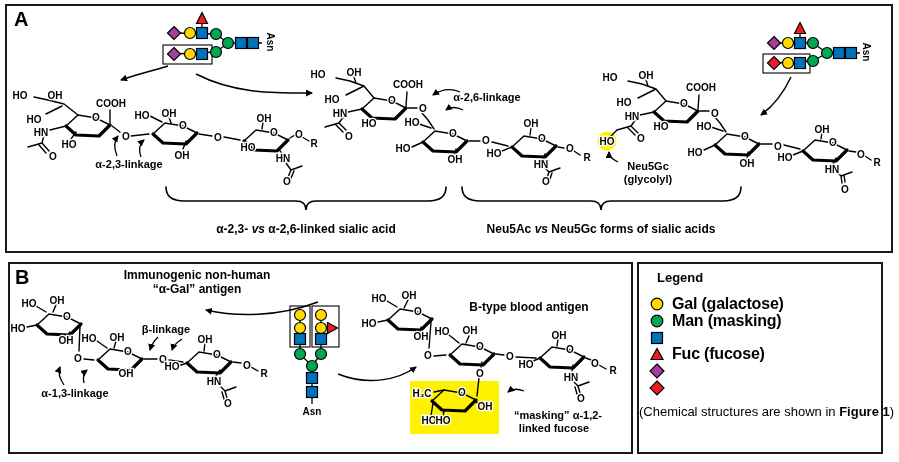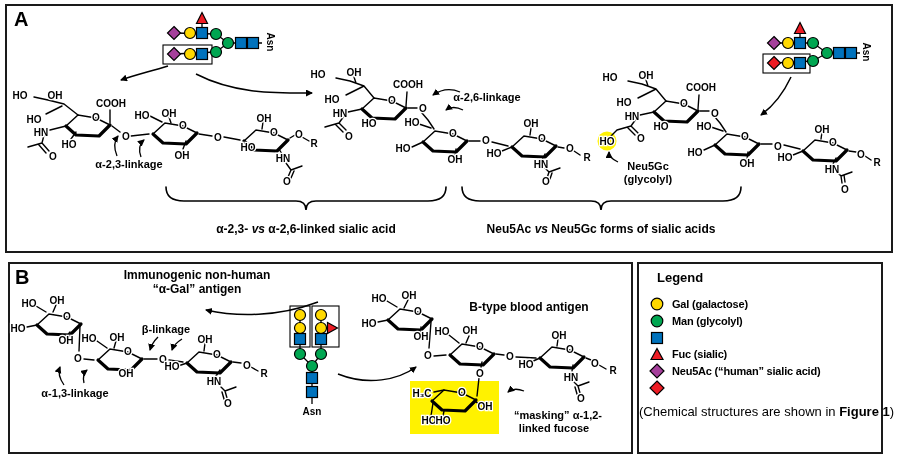--- a/index.html
+++ b/index.html
@@ -20,21 +20,21 @@
   .edge{stroke:#000;stroke-width:1.3;fill:none}
   .brace{stroke:#000;stroke-width:1.6;fill:none;stroke-linecap:round}
   .sym{stroke:#000;stroke-width:1.2}
   .boxo{fill:none;stroke:#000;stroke-width:1.1}
   .gal{fill:var(--gal)} .man{fill:var(--man)} .glcnac{fill:var(--glcnac)}
   .fuc{fill:var(--fuc)} .neu5ac{fill:var(--neu5ac)} .sia{fill:var(--sia)}
   .hl{fill:var(--hl);stroke:none}
   
   .legend-title{position:absolute;left:18px;top:6px;font-weight:bold;font-size:13px}
   .lrow{position:absolute;left:10px;display:flex;align-items:center;gap:7px;height:16px}
-  .lrow .llab{font-weight:bold;font-size:11px;letter-spacing:-0.2px;white-space:nowrap}
+  .lrow .llab{font-weight:bold;font-size:16px;letter-spacing:-0.2px;white-space:nowrap}
   .lfoot{position:absolute;left:0;top:140px;width:100%;text-align:center;font-size:13px;white-space:nowrap}
   .lfoot b{font-weight:bold}
 </style>
 </head>
 <body>
 
 <div class="page">
 
   <div class="panel" style="left:5px;top:4px;width:888px;height:249px"></div>
   <div class="panel" style="left:8px;top:262px;width:625px;height:192px"></div>
@@ -47,38 +47,37 @@
     <div class="lrow" style="top:32px">
       <svg width="16" height="16">
           <circle class="sym gal" cx="8" cy="8" r="5.8"></circle>
         </svg>
       <span class="llab">Gal (galactose)</span>
     </div>
     <div class="lrow" style="top:49px">
       <svg width="16" height="16">
           <circle class="sym man" cx="8" cy="8" r="5.8"></circle>
         </svg>
-      <span class="llab">Man (glycolyl)</span>
+      <span class="llab">Man (masking)</span>
     </div>
     <div class="lrow" style="top:66px">
       <svg width="16" height="16">
           <rect class="sym glcnac" x="2.5" y="2.5" width="11" height="11"></rect>
         </svg>
     </div>
     <div class="lrow" style="top:82px">
       <svg width="16" height="16">
           <polygon class="sym fuc" points="8,2.5 14,13.5 2,13.5"></polygon>
         </svg>
-      <span class="llab">Fuc (sialic)</span>
+      <span class="llab">Fuc (fucose)</span>
     </div>
     <div class="lrow" style="top:99px">
       <svg width="16" height="16">
           <polygon class="sym neu5ac" points="8,1 15,8 8,15 1,8"></polygon>
         </svg>
-      <span class="llab">Neu5Ac (“human” sialic acid)</span>
     </div>
     <div class="lrow" style="top:116px">
       <svg width="16" height="16">
           <polygon class="sym sia" points="8,1 15,8 8,15 1,8"></polygon>
         </svg>
     </div>
     <div class="lfoot"><span>(Chemical structures are shown in </span><b>Figure 1</b><span>)</span></div>
   </div>
 
   <svg class="draw" width="899" height="462" viewBox="0 0 899 462">

